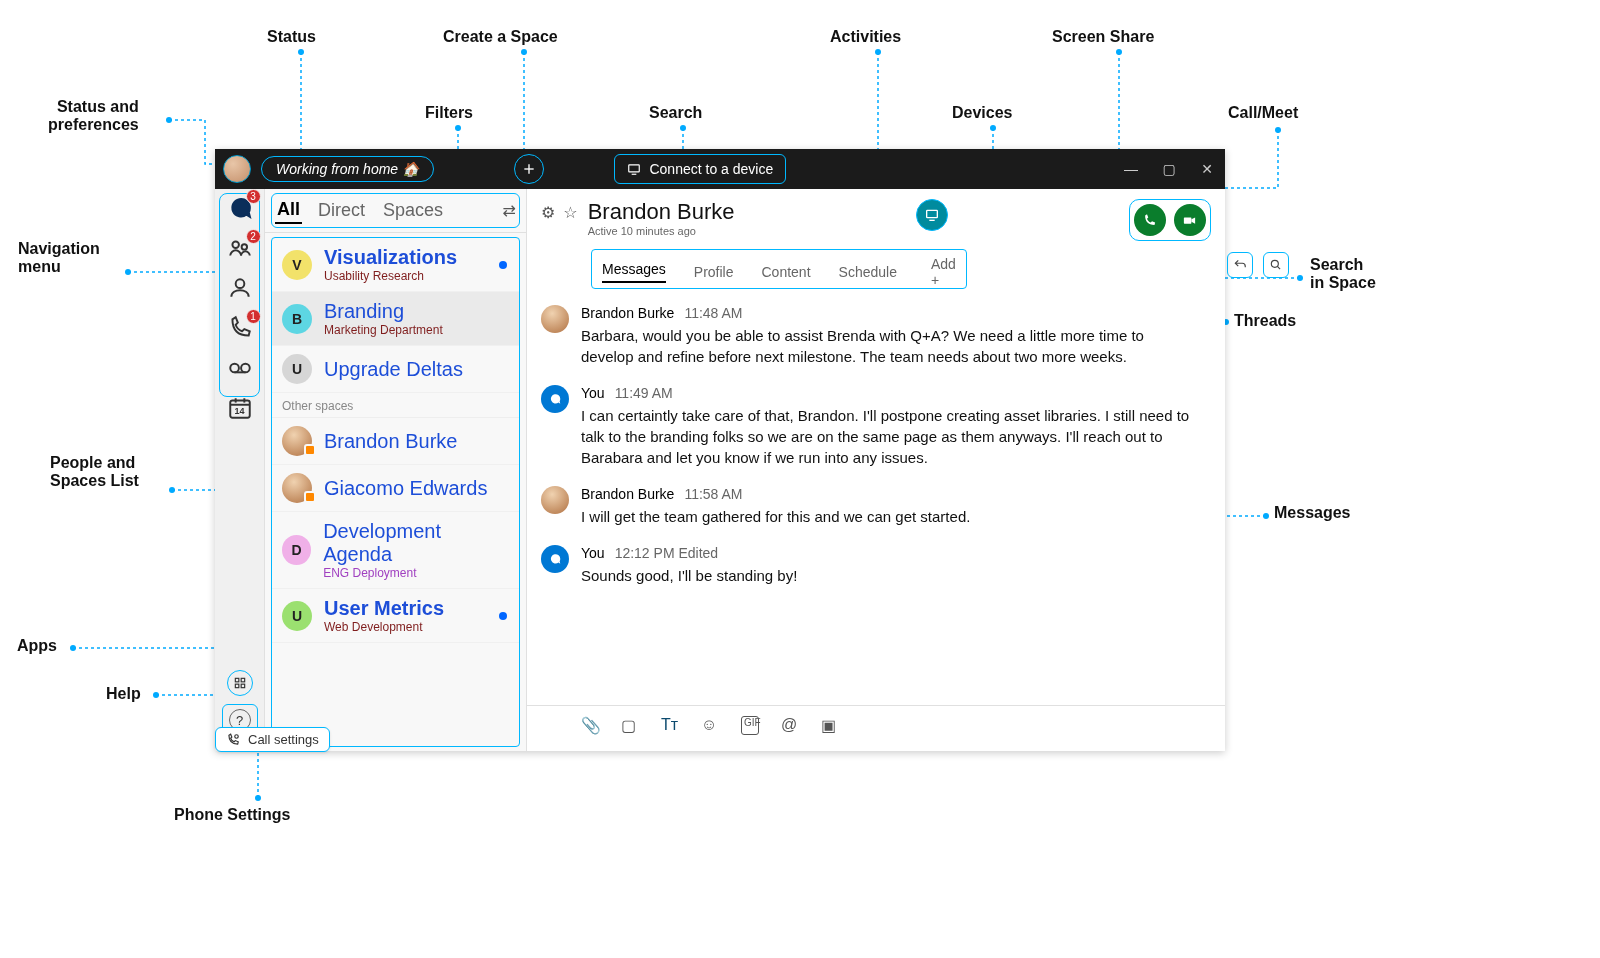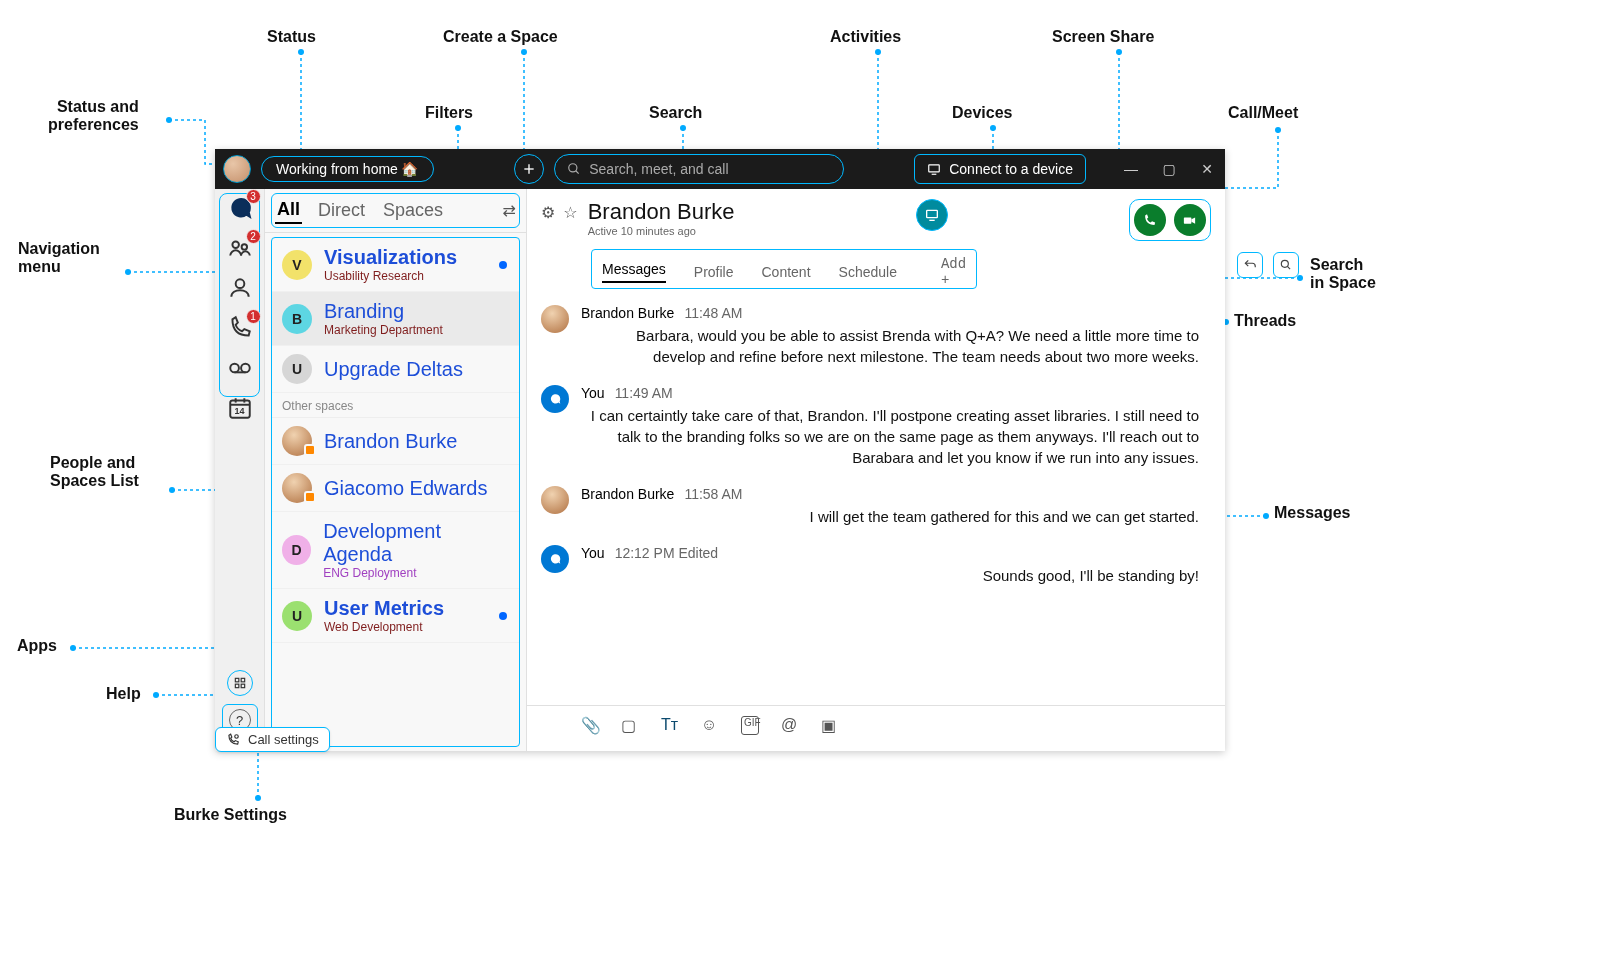--- a/index.html
+++ b/index.html
@@ -51,21 +51,21 @@
   .avatar-lg {
     width: 28px; height: 28px; border-radius: 50%;
     background: radial-gradient(circle at 35% 30%, #e8c6a8, #c48f6a);
     border: 1px solid #0099cc;
   }
   .status-pill {
     border: 1px solid #00b8ff;
     border-radius: 16px;
     padding: 4px 14px;
     font-size: 14px;
-    display: flex; align-items: center; gap: 6px;
+    display: flex; align-items: center; gap: 6px; font-style: italic;
   }
   .tb-btn {
     width: 30px; height: 30px; border-radius: 50%;
     border: 1.5px solid #00b8ff;
     display: flex; align-items: center; justify-content: center;
     color: #fff; font-size: 20px;
   }
   .search-bar {
     flex: 1;
     max-width: 290px;
@@ -218,21 +218,21 @@
     background:#0a7d2c; display:flex;align-items:center;justify-content:center;
   }
   .tabs-row {
     border: 1.5px solid #00b8ff; border-radius: 4px;
     margin: 8px 260px 0 50px;
     padding: 6px 10px 0 10px;
     display:flex; gap:28px; font-size:14px; color:#666;
     align-items:center;
   }
   .tabs-row .tab.active { color:#000; border-bottom:2px solid #000; padding-bottom:4px; font-weight:500; }
-  .tabs-row .add { margin-left:16px;font-family:Liberation Mono, monospace; }
+  .tabs-row .add { margin-left:6px; }
   .right-icons {
     display:flex; gap:10px; color:#555;
     margin-left: auto;
   }
   .right-icons .ric {
     width:26px;height:26px;border:1.5px solid #00b8ff;border-radius:6px;
     display:flex;align-items:center;justify-content:center;font-size:14px;
   }
   .header-row2 { display:flex; padding: 0 14px; align-items:center; }
   .msg-area {
@@ -242,21 +242,21 @@
   .msg-avatar {
     width:28px;height:28px;border-radius:50%;flex-shrink:0;
   }
   .msg-avatar.person { background: radial-gradient(circle at 40% 30%,#f0d2b0,#b07040); }
   .msg-avatar.self {
     background:#0078d4; display:flex;align-items:center;justify-content:center;color:#fff;
   }
   .msg-body { flex:1; }
   .msg-head { font-size:14px; color:#666; display:flex;gap:10px;margin-bottom:4px; }
   .msg-head .author { color:#000; }
-  .msg-text { font-size:15px; color:#111; line-height:1.4;text-align:right; }
+  .msg-text { font-size:15px; color:#111; line-height:1.4; }
   .composer {
     border-top:1px solid #e0e0e0;
     padding: 10px 14px;
   }
   .comp-icons { display:flex; gap:22px; color:#555; font-size:16px; padding: 0 40px 6px 40px; }
   .comp-icons .ci { width:18px; }
   .comp-input {
     padding: 8px 40px; color:#888; font-size:15px;
   }
   .call-settings-bar {
@@ -283,21 +283,21 @@
 <div class="label" style="left:18px;top:240px;white-space:pre">Navigation
 menu</div>
 <div class="label" style="left:1310px;top:256px;white-space:pre">Search
 in Space</div>
 <div class="label" style="left:1234px;top:312px">Threads</div>
 <div class="label" style="left:50px;top:454px;white-space:pre">People and
 Spaces List</div>
 <div class="label" style="left:1274px;top:504px">Messages</div>
 <div class="label" style="left:17px;top:637px">Apps</div>
 <div class="label" style="left:106px;top:685px">Help</div>
-<div class="label" style="left:174px;top:806px">Burke Settings</div>
+<div class="label" style="left:174px;top:806px">Phone Settings</div>
 
 <svg class="leader" style="left:0;top:0;width:1600px;height:958px;position:absolute;pointer-events:none">
   <line x1="301" y1="52" x2="301" y2="150"></line>
     <circle cx="301" cy="52" r="3"></circle>
   <line x1="524" y1="52" x2="524" y2="152"></line>
     <circle cx="524" cy="52" r="3"></circle>
   <line x1="878" y1="52" x2="878" y2="264"></line>
     <circle cx="878" cy="52" r="3"></circle>
   <line x1="1119" y1="52" x2="1119" y2="198"></line>
     <circle cx="1119" cy="52" r="3"></circle>
@@ -338,27 +338,20 @@
     <div class="status-pill">
       <span>Working from home 🏠</span>
     </div>
     <div style="flex:0 0 60px"></div>
     <div class="tb-btn">
       <svg viewBox="0 0 24 24" width="16" height="16" fill="none" stroke="#fff" stroke-width="2">
           <line x1="12" y1="5" x2="12" y2="19"></line>
           <line x1="5" y1="12" x2="19" y2="12"></line>
         </svg>
     </div>
-    <div class="search-bar">
-      <svg viewBox="0 0 24 24" width="14" height="14" fill="none" stroke="#aaa" stroke-width="2">
-          <circle cx="10" cy="10" r="7"></circle>
-          <line x1="20" y1="20" x2="15" y2="15"></line>
-        </svg>
-      <span>Search, meet, and call</span>
-    </div>
     <div class="device-pill">
       <svg viewBox="0 0 24 24" width="14" height="14" fill="none" stroke="#fff" stroke-width="2">
           <rect x="3" y="5" width="18" height="12" rx="1"></rect>
           <line x1="8" y1="21" x2="16" y2="21"></line>
         </svg>
       <span>Connect to a device</span>
     </div>
     <div class="win-btns">
       <div class="wbtn">—</div>
       <div class="wbtn">▢</div>

